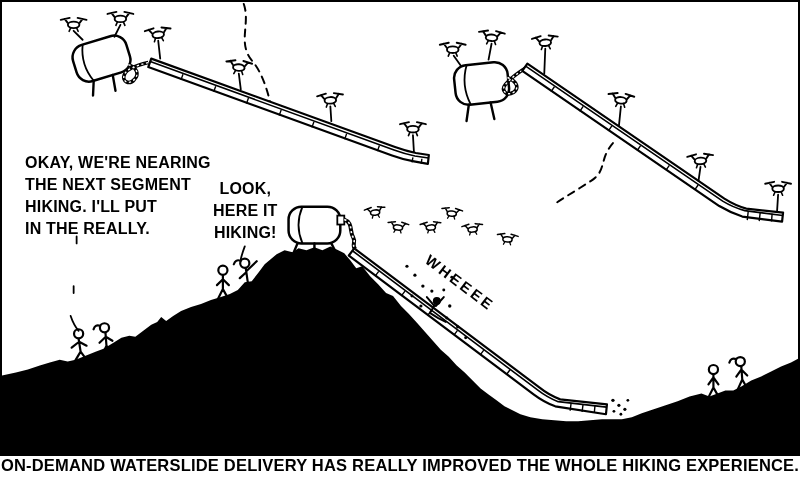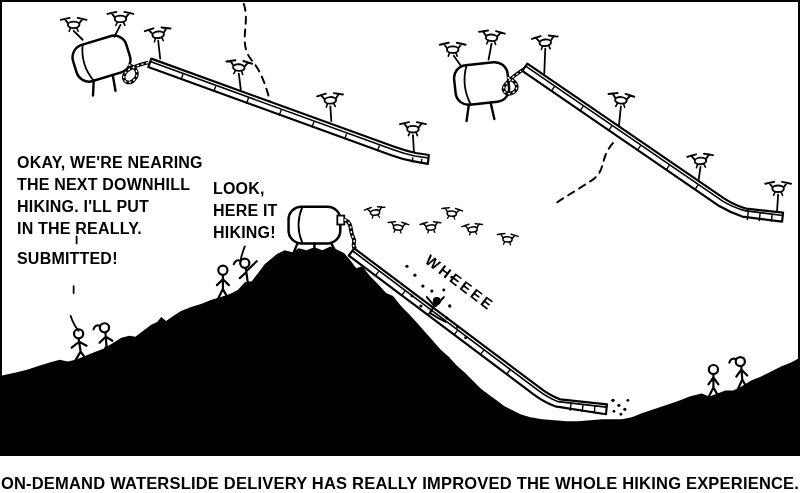--- a/index.html
+++ b/index.html
@@ -3,25 +3,25 @@
 <meta charset="utf-8">
 <style>
   html,body{margin:0;padding:0;background:#fff;}
   .stage{position:relative;width:800px;height:493px;background:#fff;overflow:hidden;
          font-family:"Liberation Sans",sans-serif;}
   .panel{position:absolute;left:0;top:0;width:796px;height:452px;border:2px solid #000;
          background:#fff;overflow:hidden;}
   .scene{position:absolute;left:0;top:0;}
   .speech{position:absolute;color:#000;font-size:16px;font-weight:600;line-height:22px;
           letter-spacing:.2px;white-space:nowrap;}
-  .speech .para{margin:0 0 8px 0;}
+  .speech .para{margin:0 0 8px 8px;}
   #speech-order{left:15px;top:150px;}
-  #speech-look{left:211px;top:176px;}
+  #speech-look{left:211px;top:176px;text-align:center;}
   .caption-bar{position:absolute;left:0;top:456px;width:800px;height:37px;background:#fff;
-               display:flex;align-items:flex-end;justify-content:center;}
+               display:flex;align-items:flex-start;justify-content:center;}
   .caption{color:#000;font-size:16.5px;font-weight:600;letter-spacing:.2px;white-space:nowrap;}
 </style>
 </head>
 <body>
 
 <div class="stage">
   <div class="panel">
 
     <svg class="scene" width="796" height="452" viewBox="0 0 800 455" preserveAspectRatio="none">
       <defs>
@@ -184,28 +184,25 @@
       </g>
 
       <g stroke="#000" stroke-width="1.8" fill="none" stroke-linecap="round">
         <path d="M75,236 L75,243 M72,286 L72,293 M69,316 Q72,325 77,331 M244,246 Q241,254 240,259"></path>
       </g>
     </svg>
 
     <div class="speech" id="speech-order">
       <div class="para">
         <div>OKAY, WE'RE NEARING</div>
-        <div>THE NEXT DOWNHILL</div>
+        <div>THE NEXT SEGMENT</div>
         <div>HIKING. I'LL PUT</div>
         <div>IN THE REALLY.</div>
       </div>
       <div class="para">
-      </div>
-      <div class="para">
-        <div>SUBMITTED!</div>
       </div>
     </div>
 
     <div class="speech" id="speech-look">
       <div>LOOK,</div>
       <div>HERE IT</div>
       <div>HIKING!</div>
     </div>
   </div>
 

